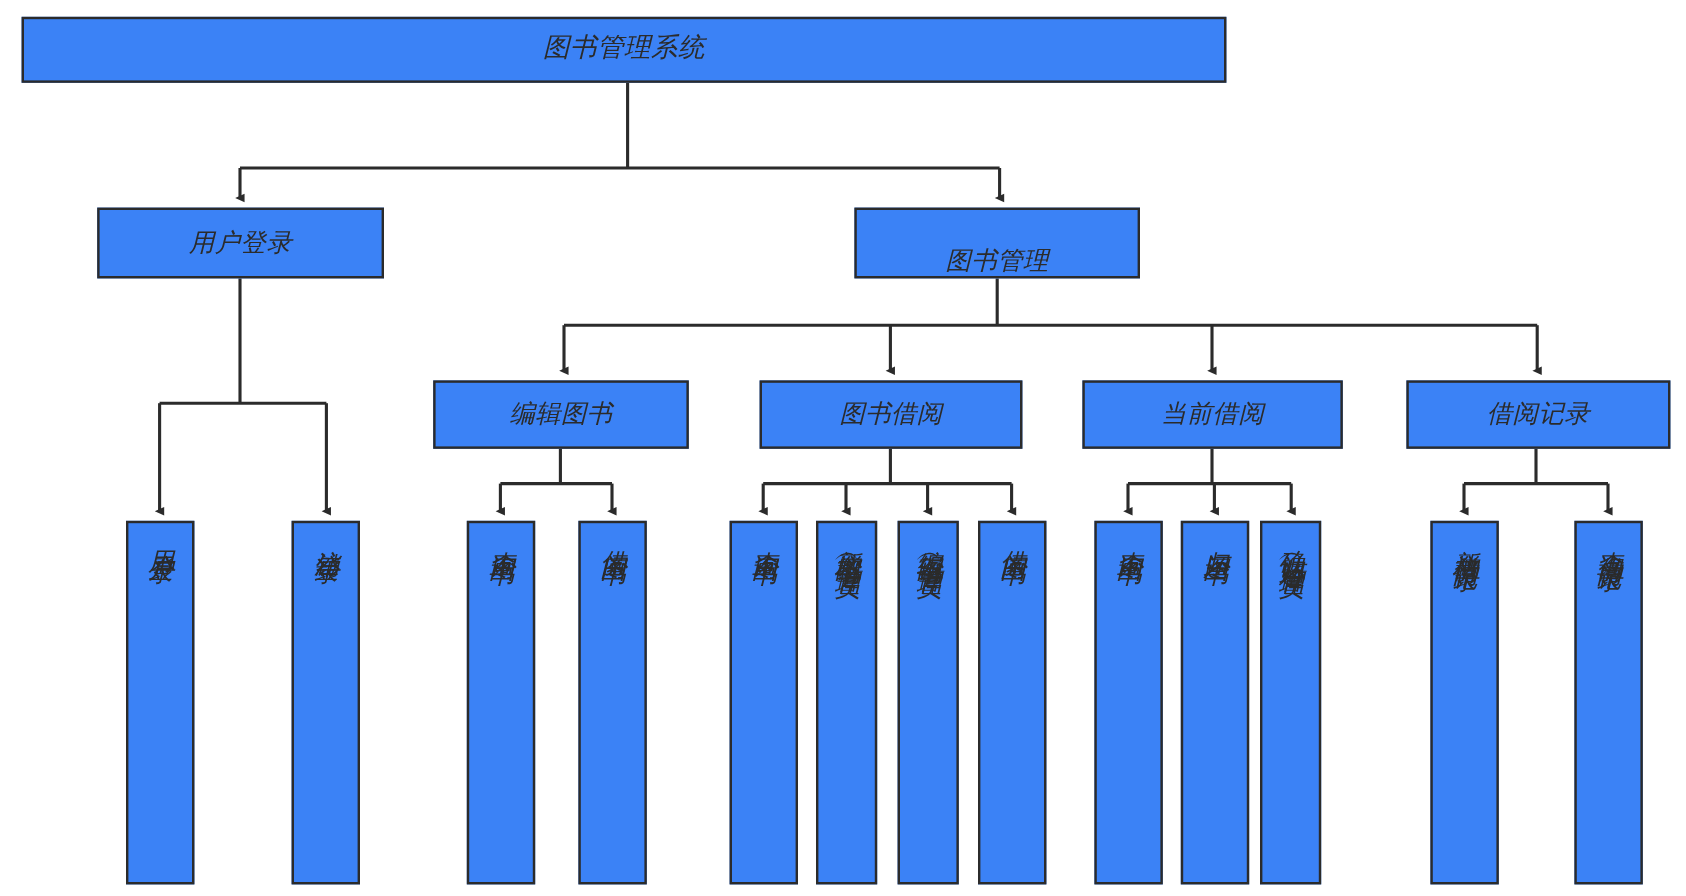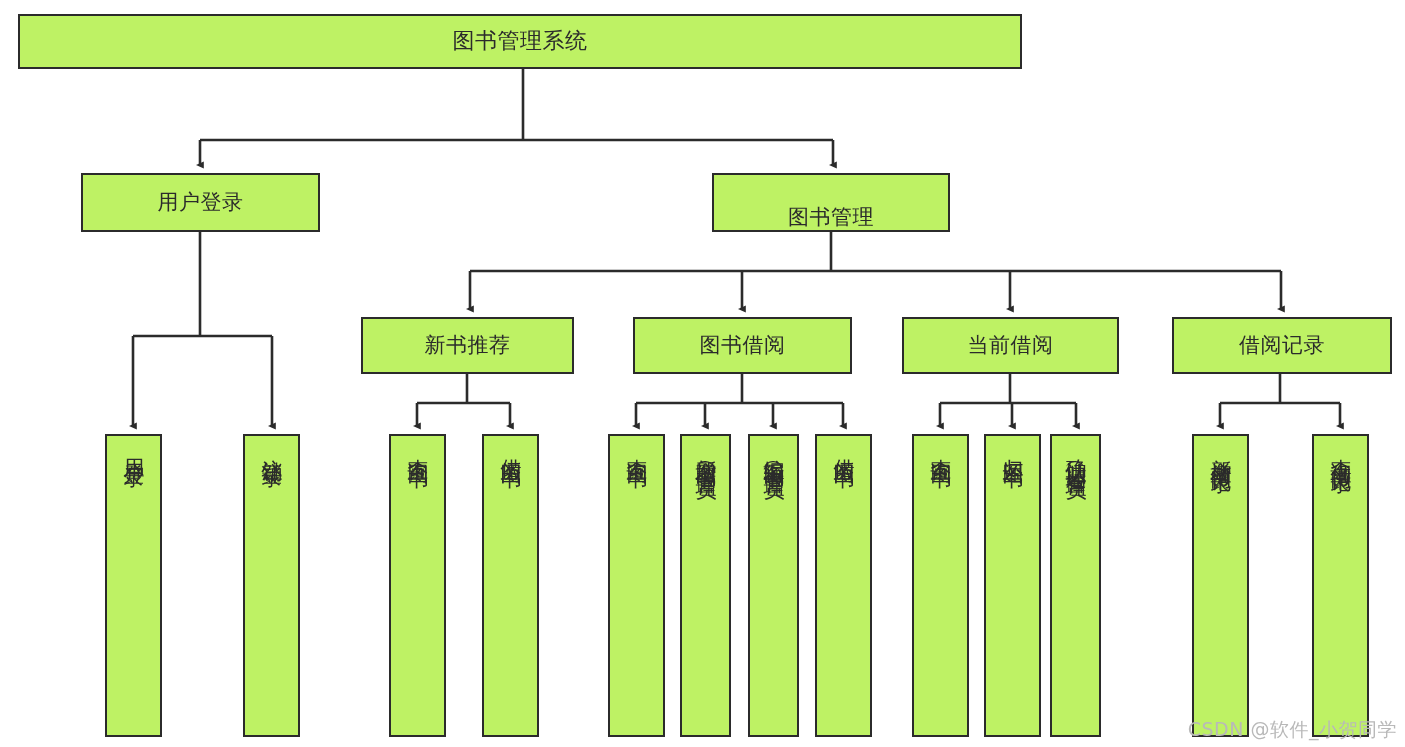--- a/index.html
+++ b/index.html
@@ -4,26 +4,27 @@
 <title>图书管理系统 结构图</title>
 <style>
   html,body{margin:0;padding:0;background:#ffffff;}
   body{font-family:"DejaVu Sans","Liberation Sans",sans-serif;}
   #canvas{position:relative;width:1405px;height:747px;background:#ffffff;overflow:hidden;}
   svg.links{position:absolute;left:0;top:0;width:1405px;height:747px;pointer-events:none;}
 
   .node{
     position:absolute;
     box-sizing:border-box;
-    background:#bef264;
+    background:#3b82f6;
     border:2.5px solid #2b2b2b;
     display:flex;
     align-items:center;
     justify-content:center;
     color:#2b2b2b;
+    font-style:italic;
   }
   .node-label{
     display:block;
     text-align:center;
     line-height:1.12;
     white-space:pre;
     letter-spacing:0.5px;
   }
   
   .node.h .node-label{font-size:21px;}
@@ -109,21 +110,21 @@
   </div>
 
   <div class="node h" style="left:81px;top:173px;width:239px;height:59px;">
     <span class="node-label">用户登录</span>
   </div>
   <div class="node h" style="left:712px;top:173px;width:238px;height:59px;align-items:flex-end;">
     <span class="node-label">图书管理</span>
   </div>
 
   <div class="node h" style="left:361px;top:317px;width:213px;height:57px;">
-    <span class="node-label">新书推荐</span>
+    <span class="node-label">编辑图书</span>
   </div>
   <div class="node h" style="left:902px;top:317px;width:217px;height:57px;">
     <span class="node-label">当前借阅</span>
   </div>
   <div class="node h" style="left:633px;top:317px;width:219px;height:57px;">
     <span class="node-label">图书借阅</span>
   </div>
   <div class="node h" style="left:1172px;top:317px;width:220px;height:57px;">
     <span class="node-label">借阅记录</span>
   </div>
@@ -165,14 +166,13 @@
     <span class="node-label">确认归还（管理员）</span>
   </div>
 
   <div class="node v" style="left:1192px;top:434px;width:57px;height:303px;">
     <span class="node-label">新增借阅记录</span>
   </div>
   <div class="node v" style="left:1312px;top:434px;width:57px;height:303px;">
     <span class="node-label">查询借阅记录</span>
   </div>
 
-  <div class="watermark">CSDN @软件_小贺同学</div>
 </div>
 
 </body></html>

